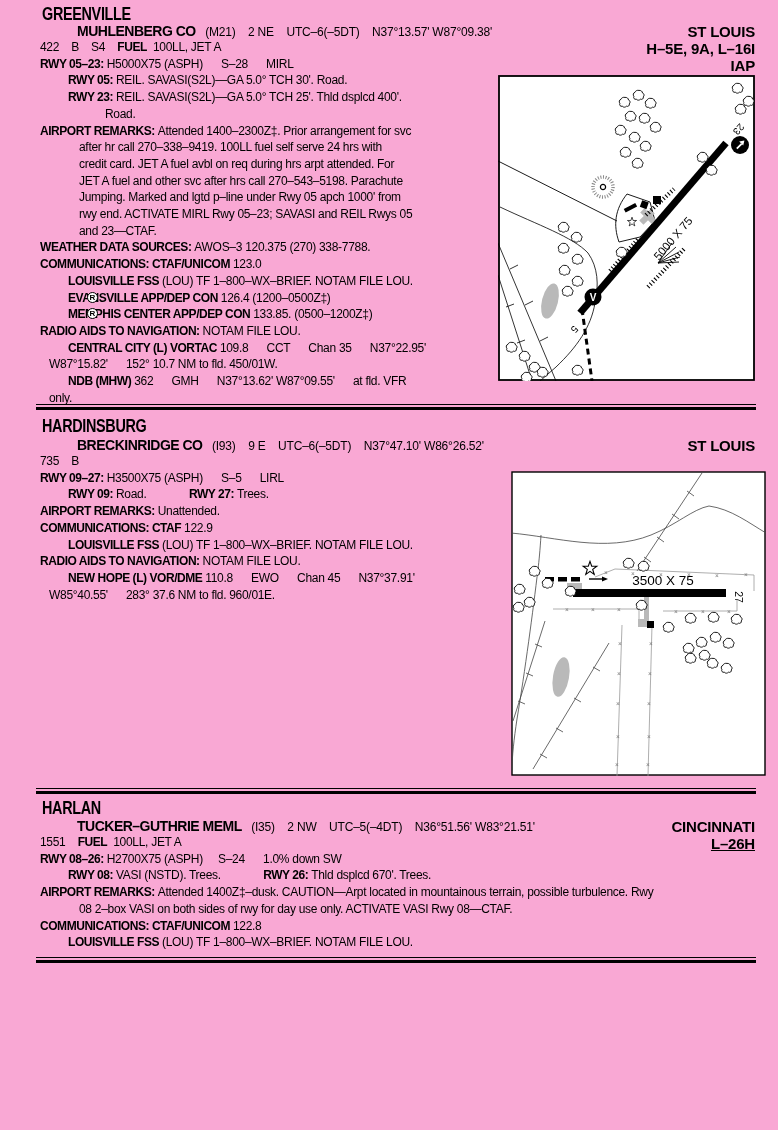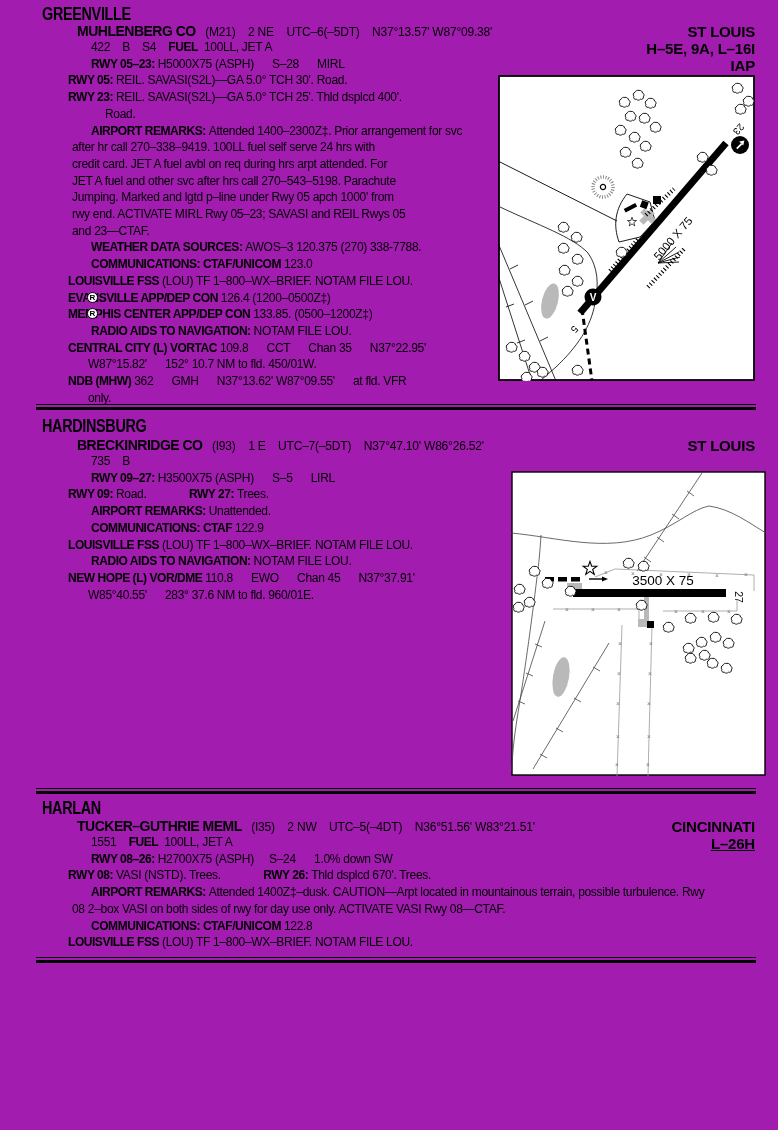--- a/index.html
+++ b/index.html
@@ -1,26 +1,26 @@
 <!DOCTYPE html>
 <html><head>
 <meta charset="utf-8">
 <style>
   html,body{margin:0;padding:0;background:#fff;}
-  .page{position:relative;width:778px;height:1130px;background:#a21caf;overflow:hidden;
+  .page{position:relative;width:778px;height:1130px;background:#f9a8d4;overflow:hidden;
         font-family:"Liberation Sans","DejaVu Sans",sans-serif;color:#000;}
   .sechead{position:absolute;left:42px;font-size:18px;font-weight:700;letter-spacing:-.4px;
            transform:scaleX(.8);transform-origin:left center;white-space:pre;}
   .entry{position:absolute;left:77px;white-space:pre;font-size:12px;letter-spacing:-.2px;}
   .entry .nm{font-weight:700;font-size:14px;letter-spacing:-.5px;}
   .lines{position:absolute;left:0;width:778px;font-size:12px;line-height:16.7px;
          letter-spacing:-.3px;white-space:pre-wrap;}
   .ln{position:relative;}
-  .i0{padding-left:91px;}.i1{padding-left:68px;}
-  .c0{padding-left:105px;}.c1{padding-left:56px;margin-left:16px;}.c2{padding-left:88px;}
+  .i0{padding-left:40px;}.i1{padding-left:68px;}
+  .c0{padding-left:105px;}.c1{padding-left:79px;}.c2{padding-left:49px;}
   .b{font-weight:700;letter-spacing:-.45px;}
   .rc{position:absolute;left:87px;top:2px;width:11px;height:11px;border:1.2px solid #000;
       border-radius:50%;font-size:8px;line-height:10.5px;text-align:center;font-weight:700;
       letter-spacing:0;background:#fff;box-sizing:border-box;}
   .ref{position:absolute;right:23px;font-size:15px;font-weight:700;letter-spacing:-.2px;
        text-align:right;white-space:pre;}
   .rule{position:absolute;left:36px;right:22px;height:5.5px;box-sizing:border-box;
         border-top:1.6px solid #000;border-bottom:3px solid #000;}
   .diag{position:absolute;}
   svg{display:block;}
@@ -132,21 +132,21 @@
     <g transform="translate(95,222)">
       <circle r="8.5" fill="#000"></circle>
       <text y="3.6" text-anchor="middle" font-size="10" font-weight="bold" fill="#fff">V</text>
     </g>
   </svg>
   </div>
 
   <div class="rule" style="top:404px;"></div>
 
   <div class="sechead" style="top:416px;">HARDINSBURG</div>
-  <div class="entry" style="top:437px;"><span class="nm">BRECKINRIDGE CO</span><span>   (I93)    1 E    UTC–7(–5DT)    N37°47.10' W86°26.52'</span></div>
+  <div class="entry" style="top:437px;"><span class="nm">BRECKINRIDGE CO</span><span>   (I93)    9 E    UTC–6(–5DT)    N37°47.10' W86°26.52'</span></div>
   <div class="ref" style="top:437px;">ST LOUIS</div>
   <div class="ref" style="top:472px;text-align:right;">L–16J</div>
   <div class="lines" style="top:453px;"><div class="ln i0"><span class="n">735    B</span></div><div class="ln i0"><span class="b">RWY 09–27: </span><span class="n">H3500X75 (ASPH)      S–5      LIRL</span></div><div class="ln i1"><span class="b">RWY 09: </span><span class="n">Road.              </span><span class="b">RWY 27: </span><span class="n">Trees.</span></div><div class="ln i0"><span class="b">AIRPORT REMARKS: </span><span class="n">Unattended.</span></div><div class="ln i0"><span class="b">COMMUNICATIONS: CTAF </span><span class="n">122.9</span></div><div class="ln i1"><span class="b">LOUISVILLE FSS </span><span class="n">(LOU) TF 1–800–WX–BRIEF. NOTAM FILE LOU.</span></div><div class="ln i0"><span class="b">RADIO AIDS TO NAVIGATION: </span><span class="n">NOTAM FILE LOU.</span></div><div class="ln i1"><span class="b">NEW HOPE (L) VOR/DME </span><span class="n">110.8      EWO      Chan 45      N37°37.91'</span></div><div class="ln c2"><span class="n">W85°40.55'      283° 37.6 NM to fld. 960/01E.</span></div></div>
 
   <div class="diag" style="left:499px;top:471px;padding-left:12px;">
   <svg width="255" height="305" viewBox="0 0 255 305">
     <rect x="1" y="1" width="253" height="303" fill="#fff" stroke="#000" stroke-width="1.4"></rect>
 
     <path d="M0,62 C45,66 95,82 140,64 C165,54 182,38 198,35 C220,38 238,52 255,62" stroke="#444" stroke-width="0.8" fill="none"></path>
     <path d="M30,64 C29,80 28,90 27,98 C22,140 14,200 6,248 C3,268 1,285 1,300" stroke="#444" stroke-width="0.8" fill="none"></path>

